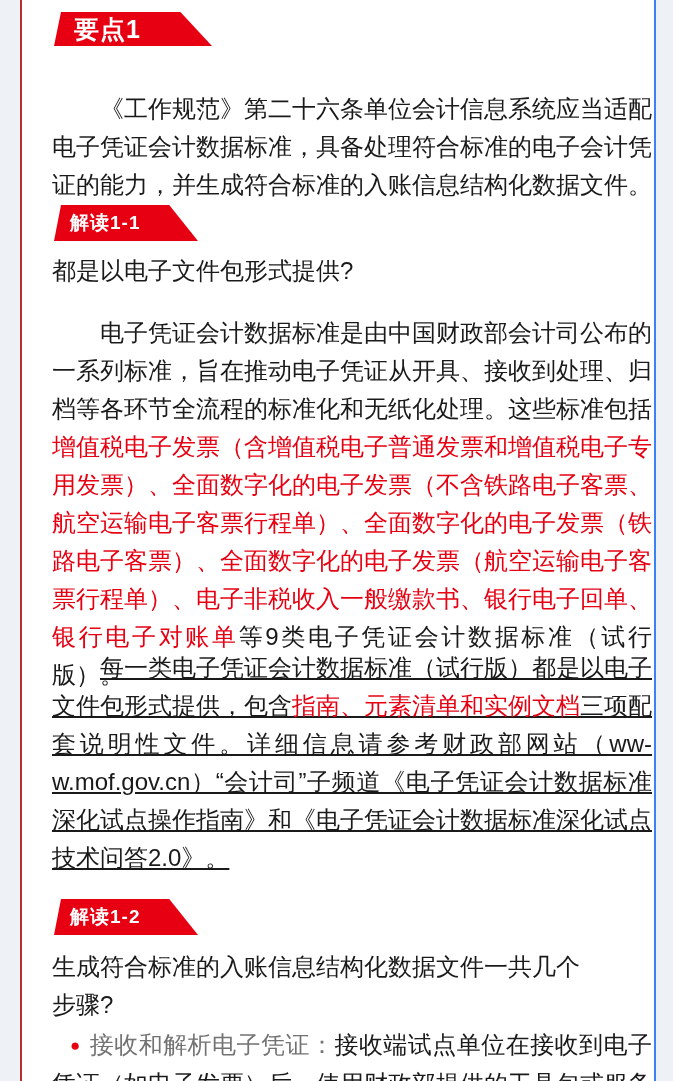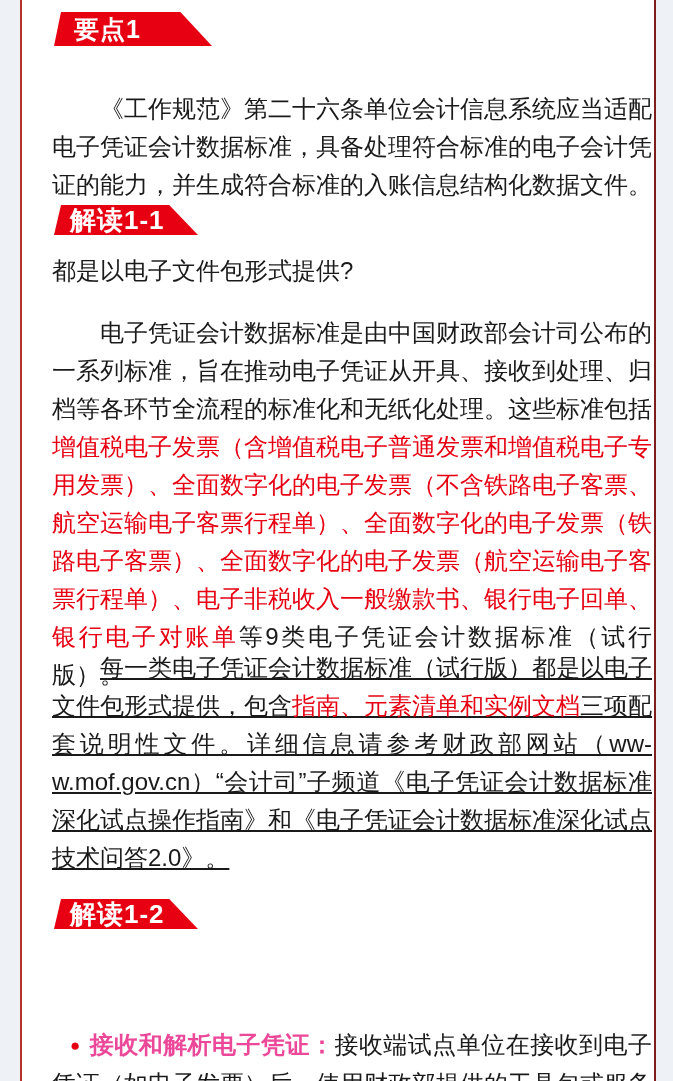--- a/index.html
+++ b/index.html
@@ -12,21 +12,21 @@
     overflow: hidden;
     font-family: "Liberation Sans", "DejaVu Sans", sans-serif;
   }
   .content-panel {
     position: absolute;
     top: 0; bottom: 0;
     left: 20px;
     width: 636px;
     background: #ffffff;
     border-left: 2px solid #b5312b;
-    border-right: 2px solid #7f1d1d;
+    border-right: 2px solid #3b82f6;
   }
   .ribbon {
     position: absolute;
     left: 32px;
     background: #e60012;
     color: #ffffff;
     display: flex;
     align-items: center;
     clip-path: polygon(7px 0, 80% 0, 100% 100%, 0 100%);
     letter-spacing: 1px;
@@ -37,43 +37,43 @@
     top: 12px;
     width: 158px;
     height: 34px;
     font-size: 25px;
     padding-left: 20px;
   }
   .ribbon.sub1 { top: 205px; }
   .ribbon.sub2 { top: 899px; }
   .ribbon.sub {
     width: 144px;
-    height: 30px;
-    font-size: 26px;
+    height: 36px;
+    font-size: 19px;
     padding-left: 16px;
   }
   .text-block {
     position: absolute;
     left: 30px;
     width: 600px;
     font-size: 24px;
     line-height: 38px;
     color: #1a1a1a;
     text-align: justify;
   }
   .para { text-indent: 2em; margin-top: 12px; }
   .question { text-align: left; }
   #para-a   { top: 78px; }
   #q1       { top: 252px; }
   #para-b   { top: 302px; }
   #para-c   { top: 637px; text-decoration: underline; }
   #q2       { top: 948px; width: 540px; }
   #bullet-p { top: 1026px; text-indent: 9px; }
   .red-text { color: #e60012; }
-  .red-label { color: #ec4899; font-weight: 700; }
+  .red-label { color: #737373; font-weight: 400; }
   .bullet-marker {
     color: #e60012;
     font-size: 17px;
     display: inline-block;
     vertical-align: 2px;
     margin-right: 9px;
   }
 </style>
 </head>
 <body>
@@ -94,17 +94,18 @@
     <p class="text-block question" id="q1">都是以电子文件包形式提供?</p>
 
     <p class="text-block para" id="para-b"><span>电子凭证会计数据标准是由中国财政部会计司公布的一系列标准，旨在推动电子凭证从开具、接收到处理、归档等各环节全流程的标准化和无纸化处理。这些标准包括</span><span class="red-text">增值税电子发票（含增值税电子普通发票和增值税电子专用发票）、全面数字化的电子发票（不含铁路电子客票、航空运输电子客票行程单）、全面数字化的电子发票（铁路电子客票）、全面数字化的电子发票（航空运输电子客票行程单）、电子非税收入一般缴款书、银行电子回单、银行电子对账单</span><span>等9类电子凭证会计数据标准（试行版）。</span></p>
 
     <p class="text-block para" id="para-c"><span>每一类电子凭证会计数据标准（试行版）都是以电子文件包形式提供，包含</span><span class="red-text">指南、元素清单和实例文档</span><span>三项配套说明性文件。详细信息请参考财政部网站（ww-w.mof.gov.cn）“会计司”子频道《电子凭证会计数据标准深化试点操作指南》和《电子凭证会计数据标准深化试点技术问答2.0》。</span></p>
 
     <div class="ribbon sub sub2">
       <span>解读1-2</span>
     </div>
 
+    <p class="text-block question" id="q2">生成符合标准的入账信息结构化数据文件一共几个步骤?</p>
 
     <p class="text-block" id="bullet-p"><span class="bullet-marker">●</span><span class="red-label">接收和解析电子凭证：</span><span>接收端试点单位在接收到电子凭证（如电子发票）后，使用财政部提供的工具包或服务</span></p>
 
   </div>
 </div>
 
 </body></html>

